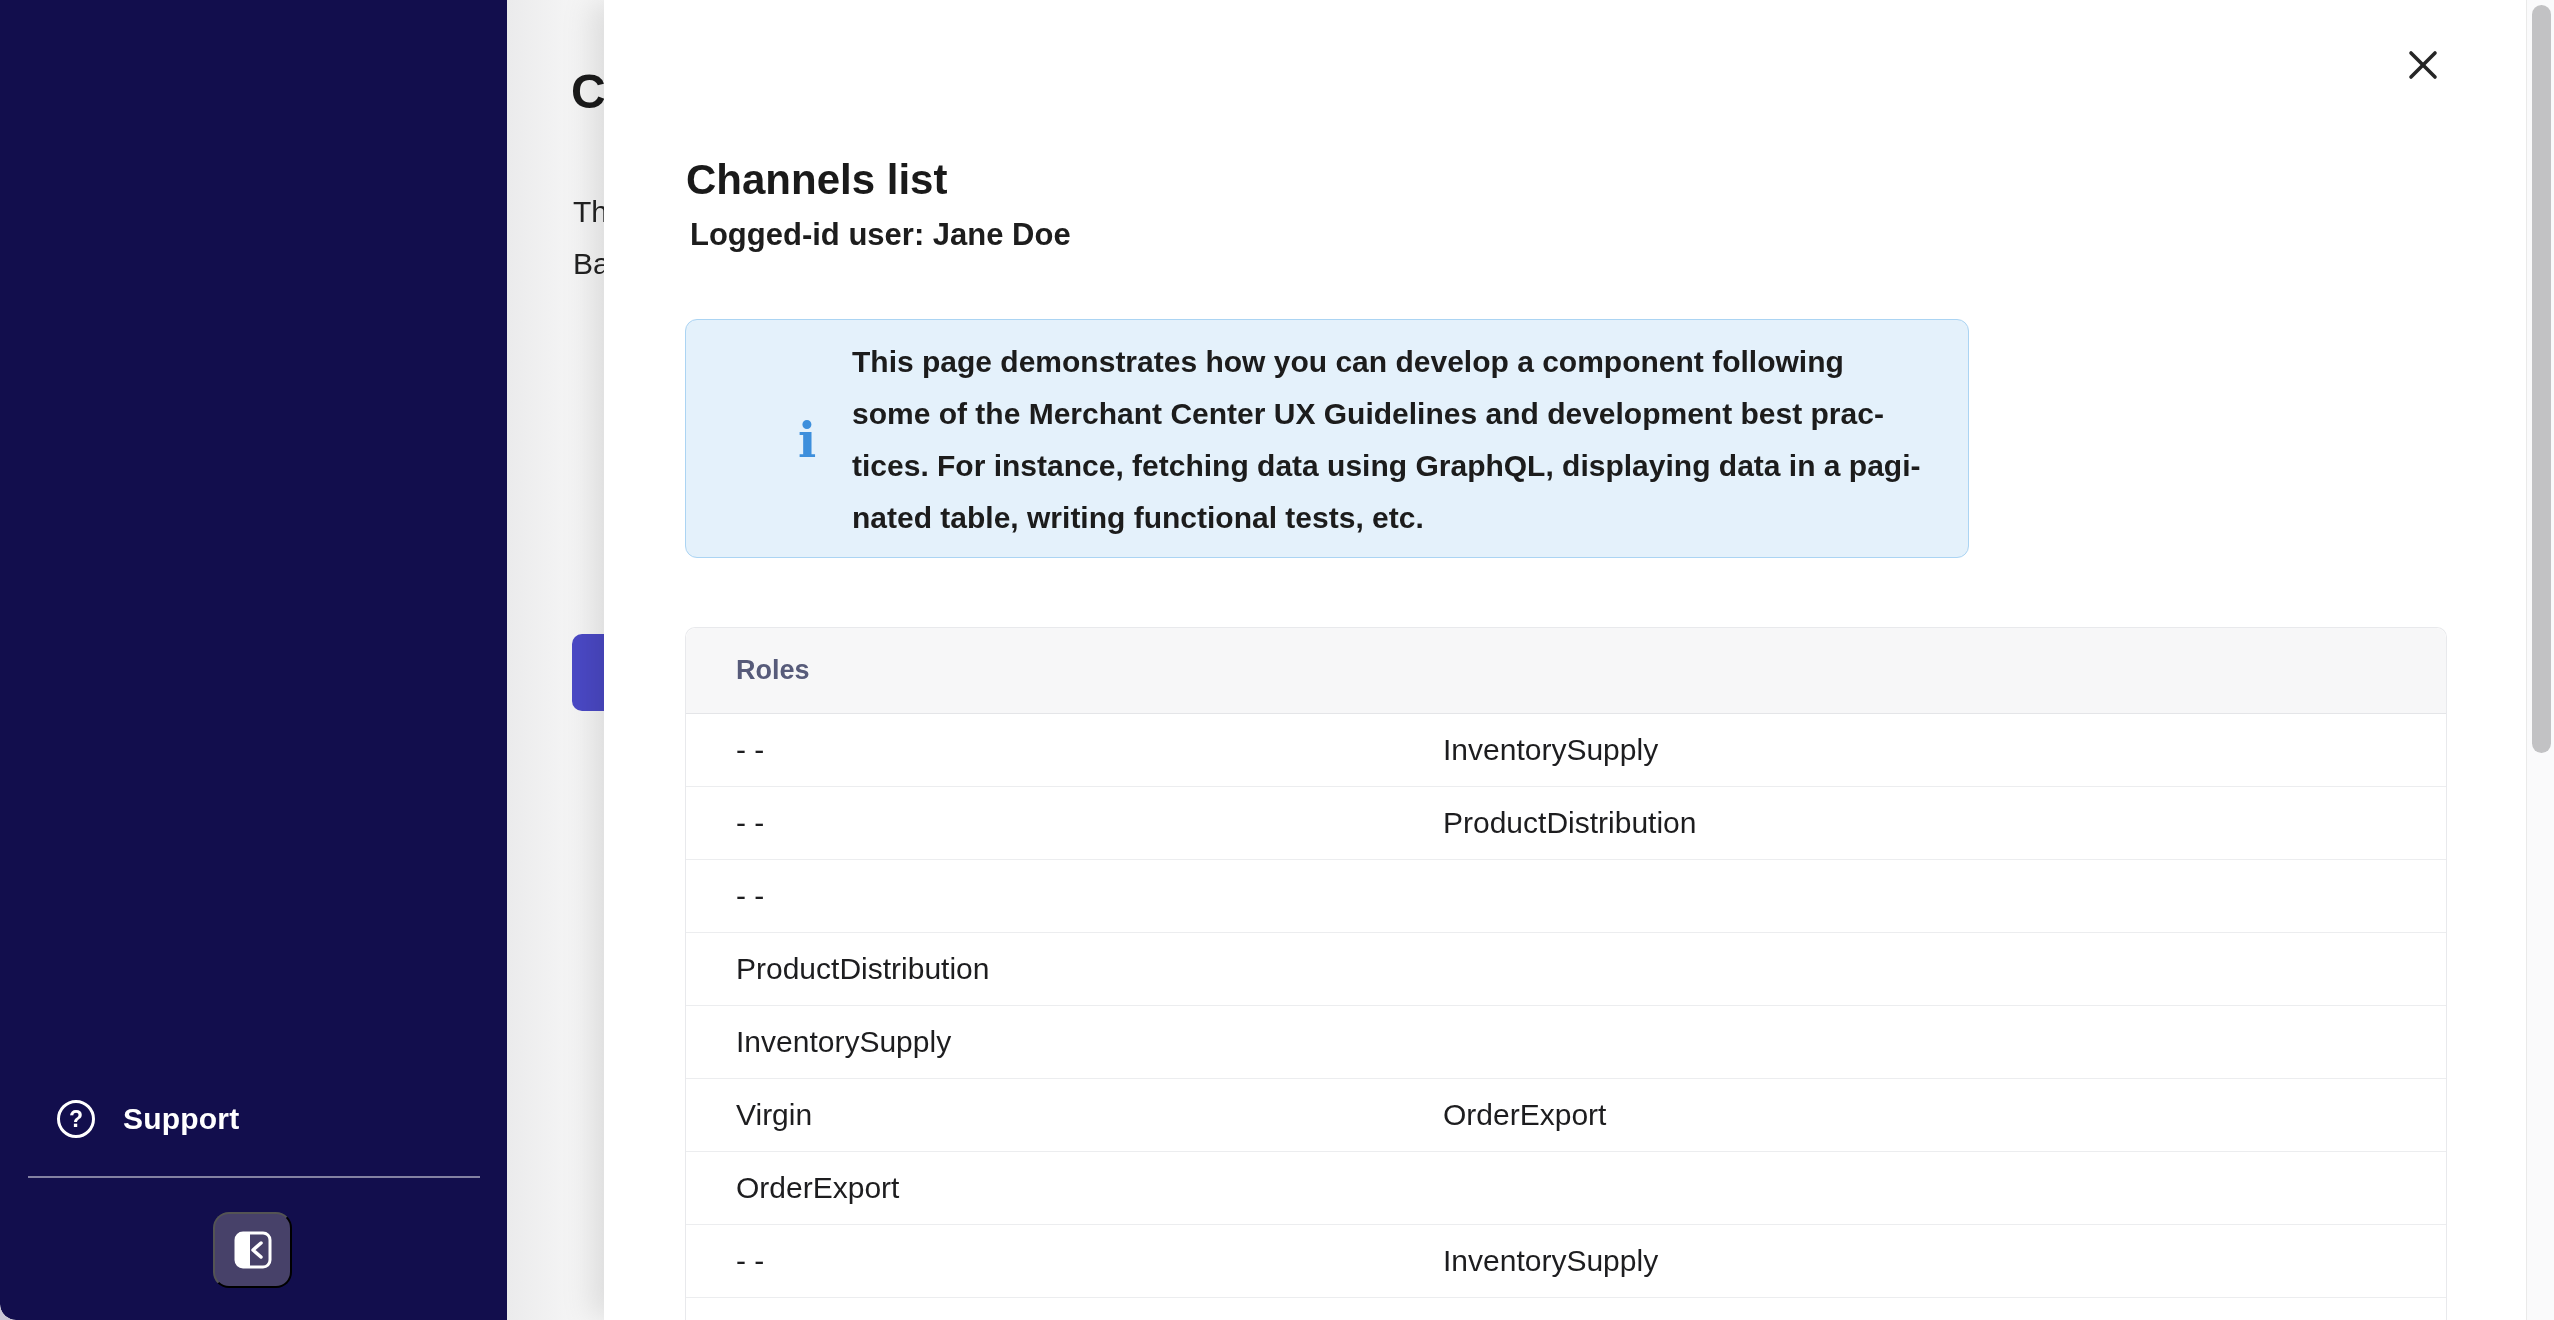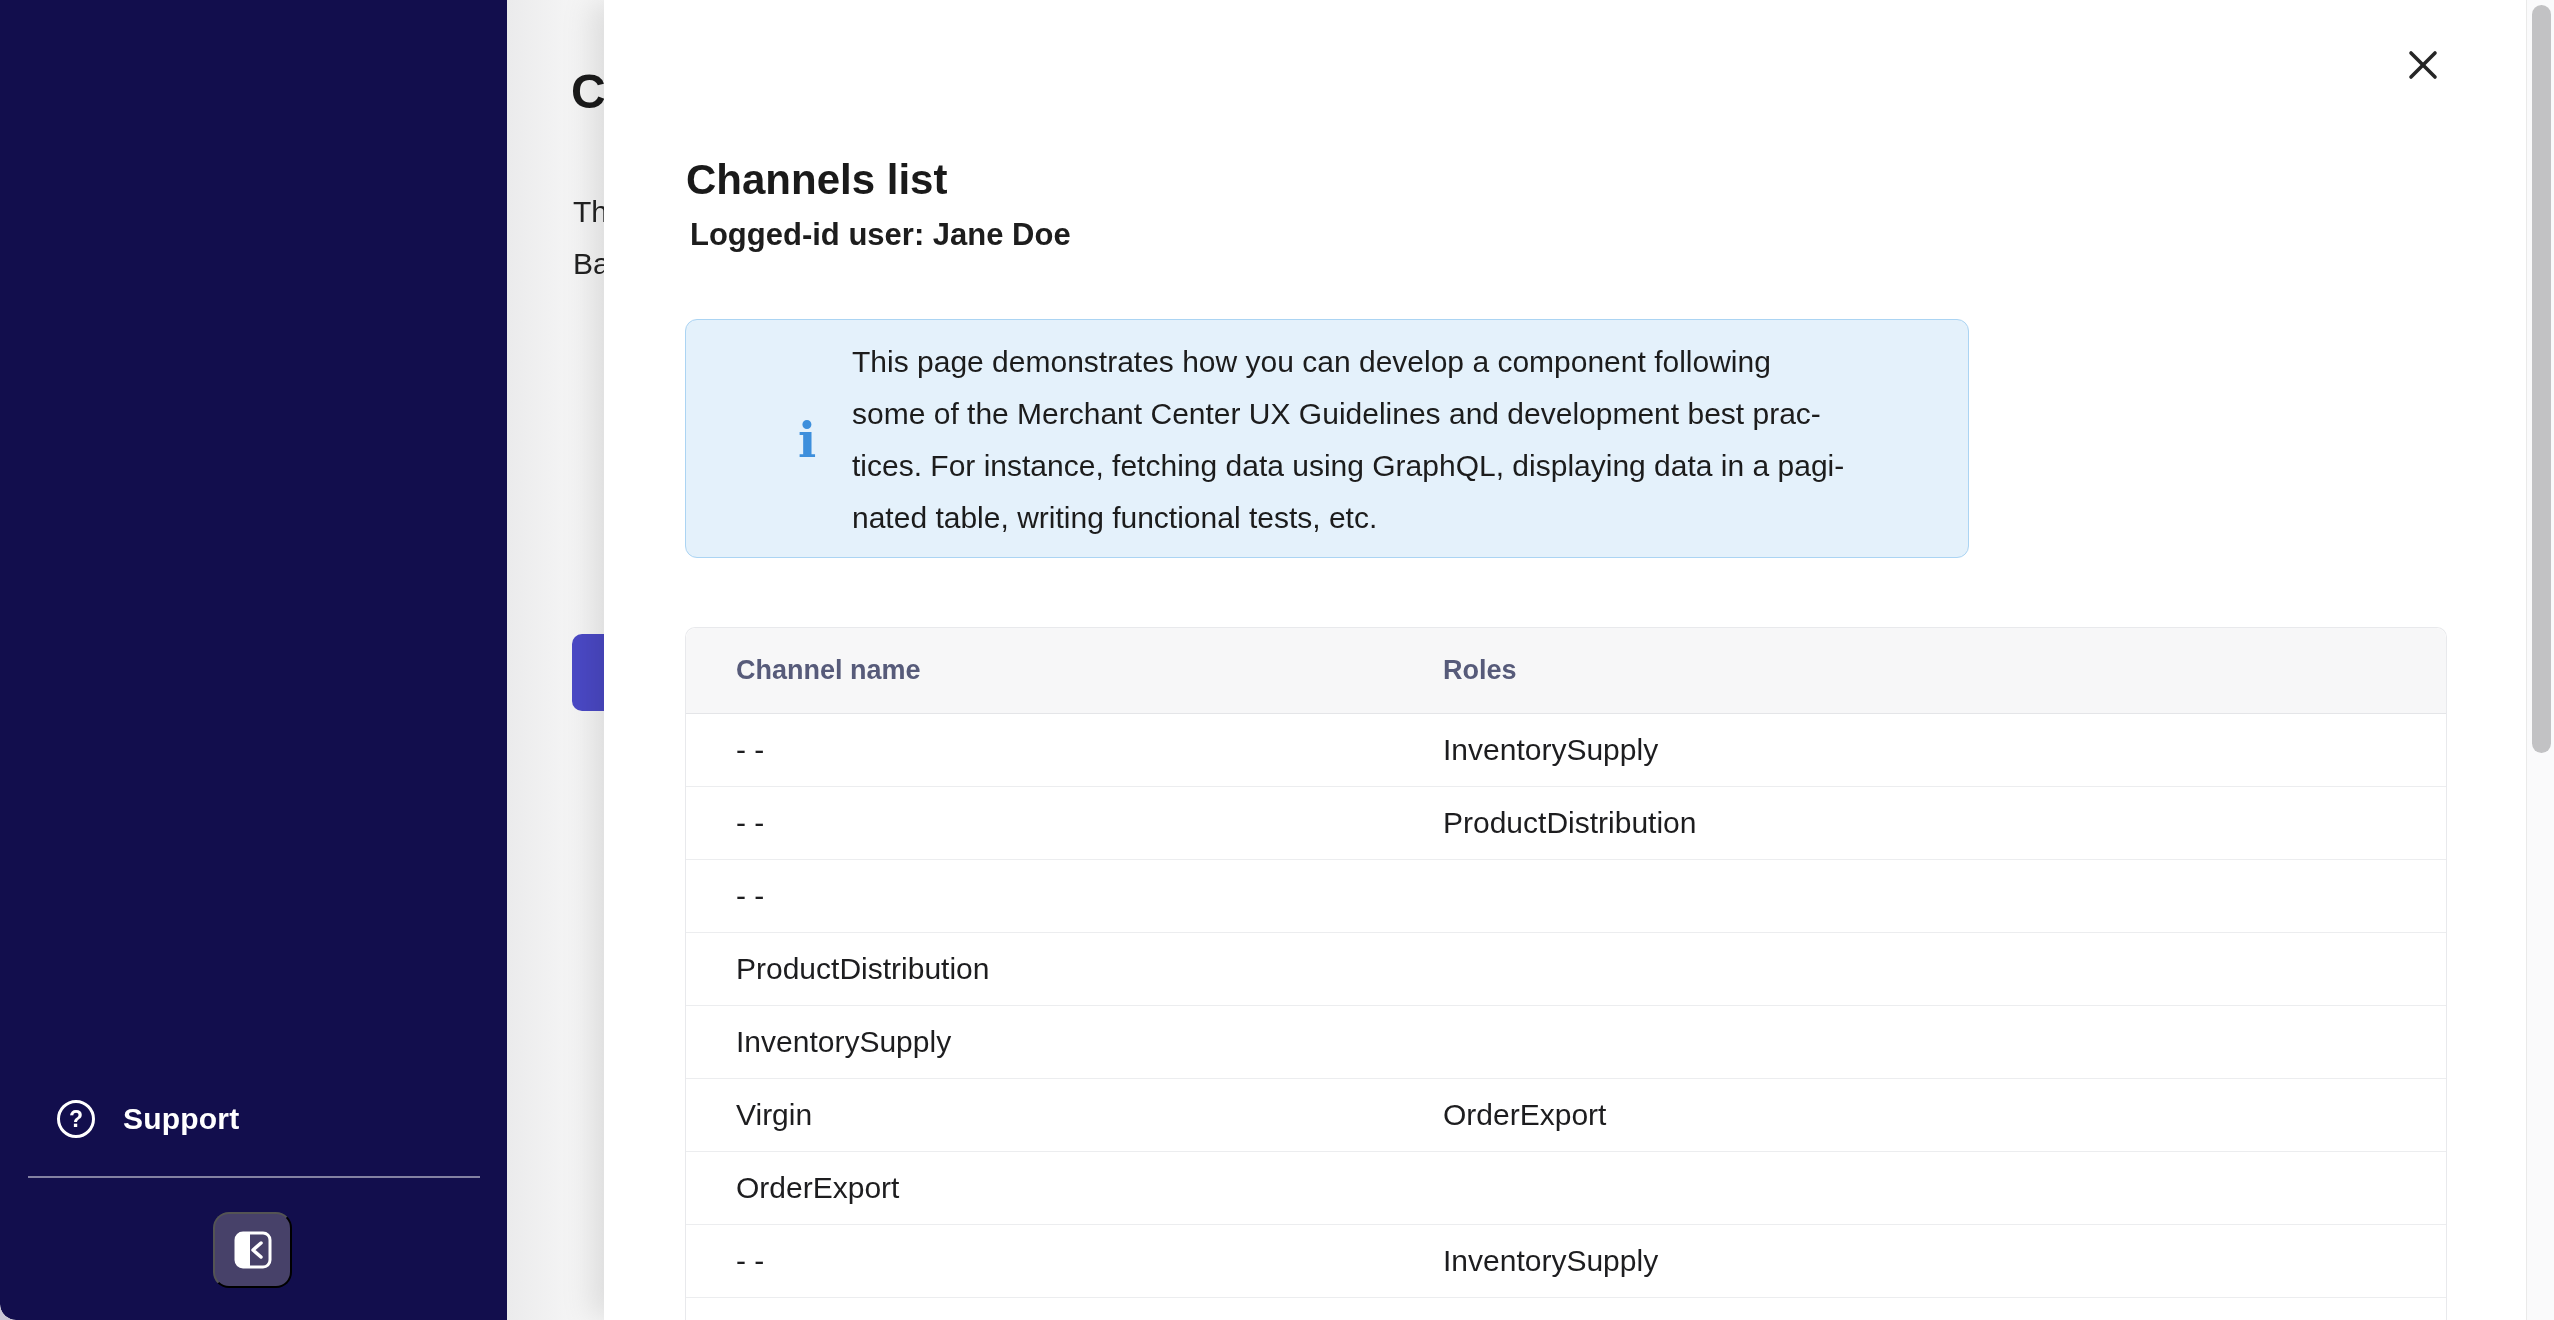--- a/index.html
+++ b/index.html
@@ -25,21 +25,21 @@
   .peek-button{position:absolute;left:572px;top:634px;width:180px;height:77px;border-radius:10px;background:#4B49C6;z-index:1;cursor:pointer;}
 
   
   .modal{position:absolute;left:604px;top:0;width:1922px;height:1320px;background:#ffffff;box-shadow:-12px 0 30px rgba(0,0,0,0.12);z-index:2;}
   .close-btn{position:absolute;left:1790px;top:36px;width:58px;height:58px;display:flex;align-items:center;justify-content:center;cursor:pointer;background:none;border:none;padding:0;}
   .modal-title{position:absolute;left:82px;top:156px;font-size:42px;font-weight:700;color:#1a1a1a;}
   .modal-subtitle{position:absolute;left:82px;top:213px;font-size:31px;font-weight:600;color:#1d1d1d;}
 
   .info-box{position:absolute;left:81px;top:319px;width:1284px;height:239px;background:#E4F1FB;border:1px solid #ABD4F3;border-radius:12px;box-sizing:border-box;}
   .info-icon{position:absolute;left:112px;top:96px;font-family:"DejaVu Serif", serif;font-weight:700;font-size:48px;line-height:1;color:#3D8FDC;}
-  .info-text{position:absolute;left:166px;top:16px;font-size:30px;line-height:52px;color:#1c1c1c;white-space:pre-line;}
+  .info-text{position:absolute;left:166px;top:16px;font-size:30px;line-height:52px;color:#1c1c1c;white-space:pre-line;font-weight:bold;}
 
   .channels-table{position:absolute;left:81px;top:627px;width:1762px;border:1px solid #E8E9EC;border-bottom:none;border-radius:10px 10px 0 0;box-sizing:border-box;background:#ffffff;}
   .thead{display:flex;align-items:center;height:85px;background:#F7F7F8;border-bottom:1px solid #E4E5E8;border-radius:10px 10px 0 0;color:#575B7A;font-weight:600;font-size:27px;}
   .trow{display:flex;align-items:center;height:72px;background:#ffffff;border-bottom:1px solid #ECEDEF;font-size:30px;color:#1d1d1f;cursor:pointer;}
   .cell-name{width:707px;padding-left:50px;box-sizing:border-box;overflow:hidden;white-space:nowrap;}
   .cell-role{flex:1;padding-left:50px;box-sizing:border-box;overflow:hidden;white-space:nowrap;}
 
   
   .scrollbar{position:absolute;left:2526px;top:0;width:28px;height:1320px;background:#FAFAFB;border-left:1px solid #EAEAEA;box-sizing:border-box;z-index:3;}
   .scroll-thumb{position:absolute;left:5px;top:5px;width:19px;height:748px;border-radius:10px;background:#C2C2C4;}
@@ -89,21 +89,20 @@
     <div class="info-box">
       <span class="info-icon">i</span>
       <div class="info-text">This page demonstrates how you can develop a component following
 some of the Merchant Center UX Guidelines and development best prac-
 tices. For instance, fetching data using GraphQL, displaying data in a pagi-
 nated table, writing functional tests, etc.</div>
     </div>
 
     <div class="channels-table">
       <div class="thead">
-        <div class="cell-name">Channel name</div>
         <div class="cell-role">Roles</div>
       </div>
       <div>
           <div class="trow">
           <div class="cell-name">- -</div>
           <div class="cell-role">InventorySupply</div>
         </div>
           <div class="trow">
           <div class="cell-name">- -</div>
           <div class="cell-role">ProductDistribution</div>

